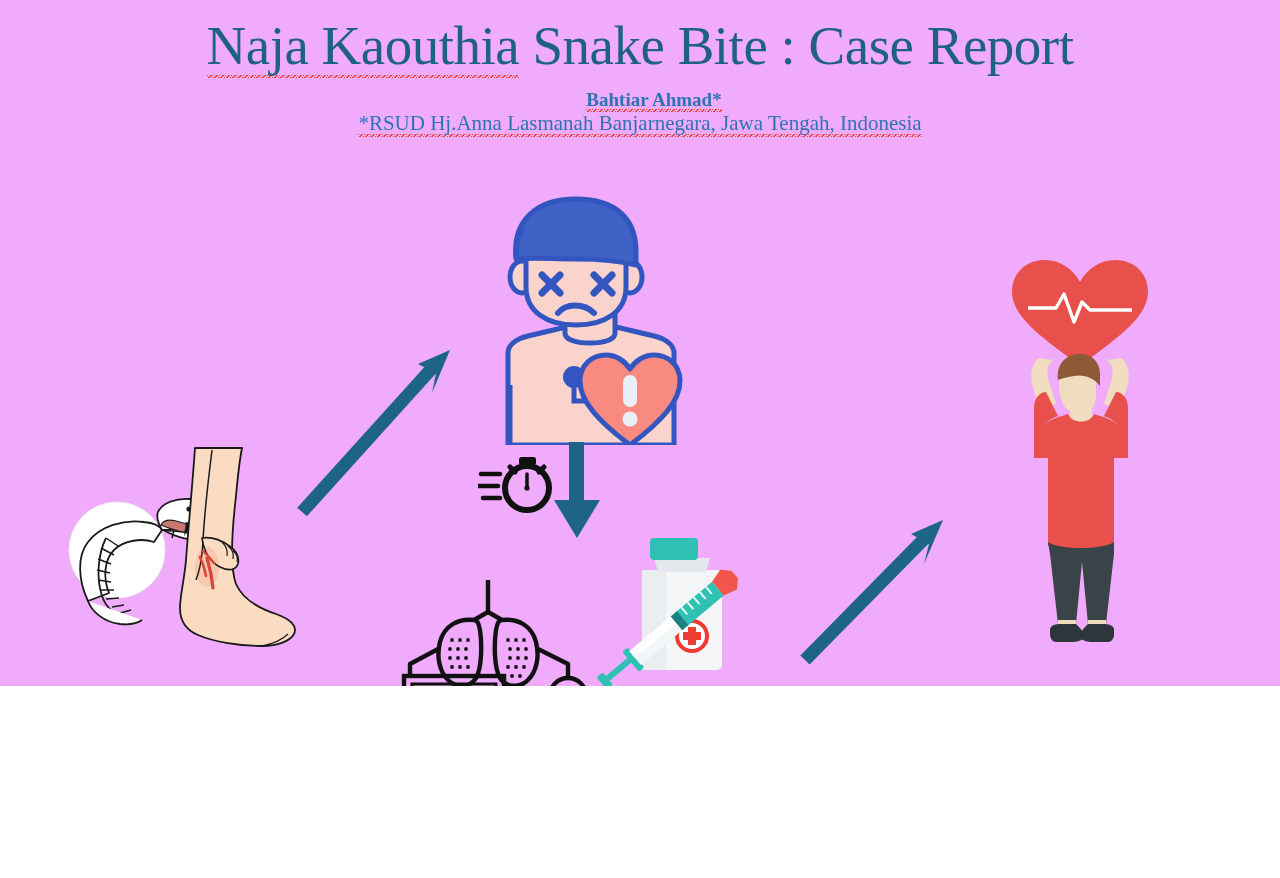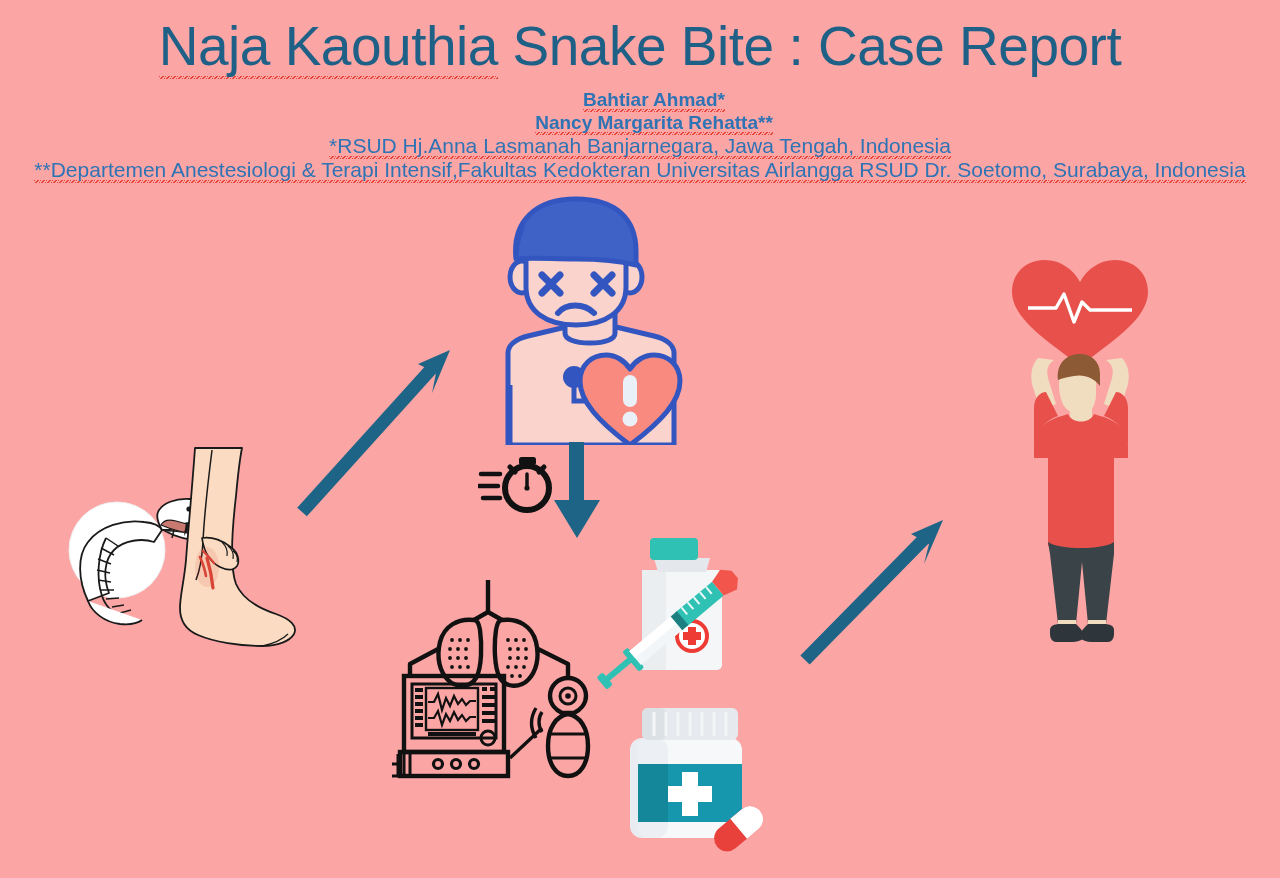--- a/index.html
+++ b/index.html
@@ -6,23 +6,24 @@
     margin: 0;
     padding: 0;
     background: #ffffff;
   }
   body {
     font-family: "Liberation Sans", sans-serif;
   }
   #slide {
     position: relative;
     width: 1280px;
-    height: 878px;
-    background: #fca5a5;
+    height: 686px;
+    background: #f0abfc;
     overflow: hidden;
+    font-family: Liberation Serif, serif;
   }
 
   
   .header {
     position: absolute;
     left: 0;
     top: 0;
     width: 1280px;
     text-align: center;
   }
@@ -71,28 +72,22 @@
 </head>
 <body>
 
 <div id="slide">
 
   <div class="header">
     <div class="title"><span class="spell">Naja Kaouthia</span><span> Snake Bite : Case Report</span></div>
     <div class="authorline l1">
       <span class="spell">Bahtiar Ahmad*</span>
     </div>
-    <div class="authorline">
-      <span class="spell">Nancy Margarita Rehatta**</span>
-    </div>
     <div class="afflline">
       <span class="spell">*RSUD Hj.Anna Lasmanah Banjarnegara, Jawa Tengah, Indonesia</span>
-    </div>
-    <div class="afflline">
-      <span class="spell">**Departemen Anestesiologi &amp; Terapi Intensif,Fakultas Kedokteran Universitas Airlangga RSUD Dr. Soetomo, Surabaya, Indonesia</span>
     </div>
   </div>
 
   <div class="fig" style="left:62px; top:430px; width:260px; height:260px;">
     <svg width="260" height="260" viewBox="0 0 260 260">
 
       <circle cx="55" cy="120" r="48" fill="#ffffff" stroke="#f0f0f0" stroke-width="1"></circle>
 
       <g>
 

